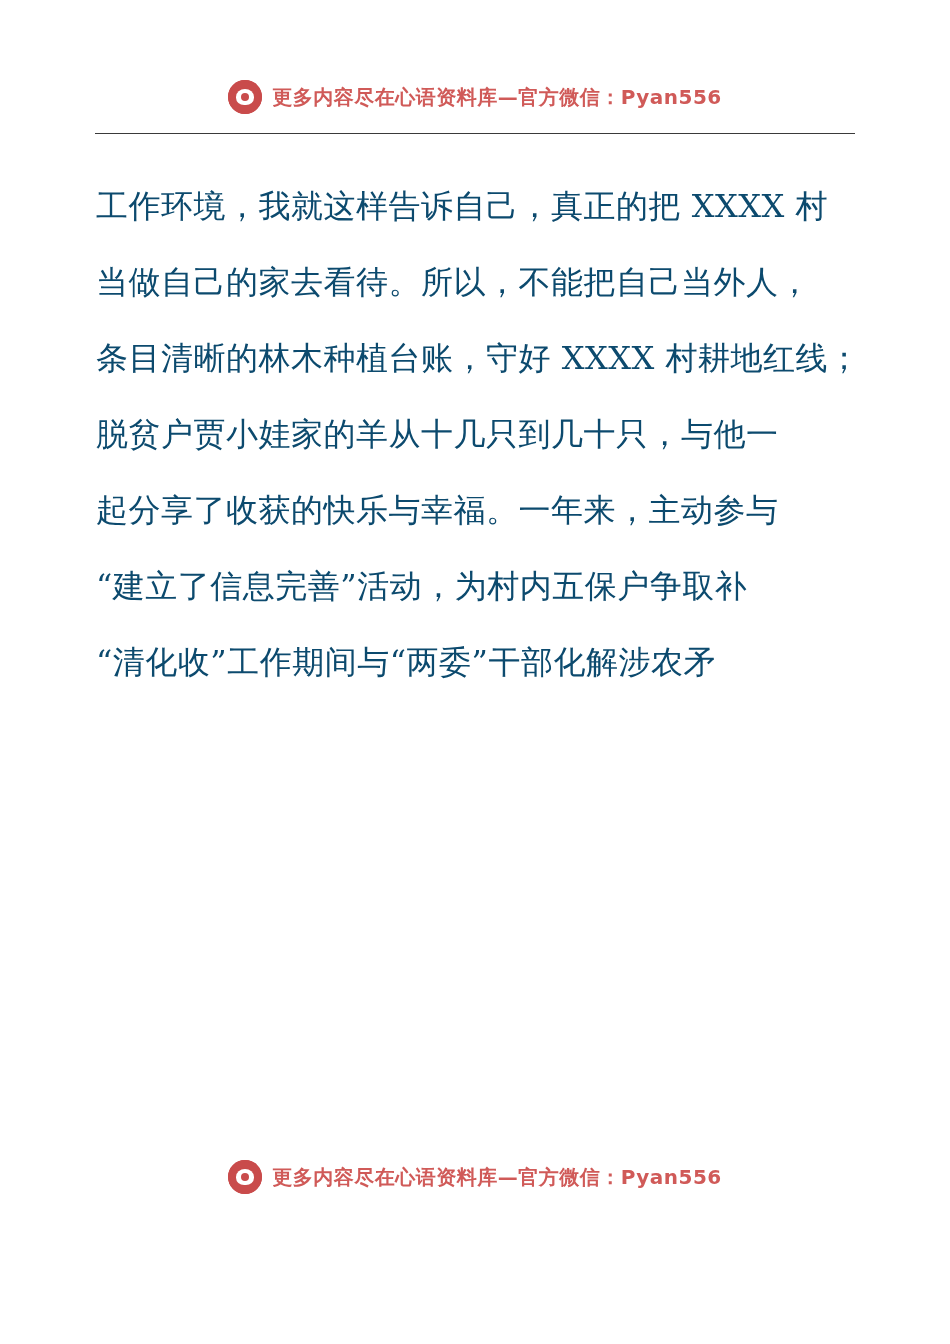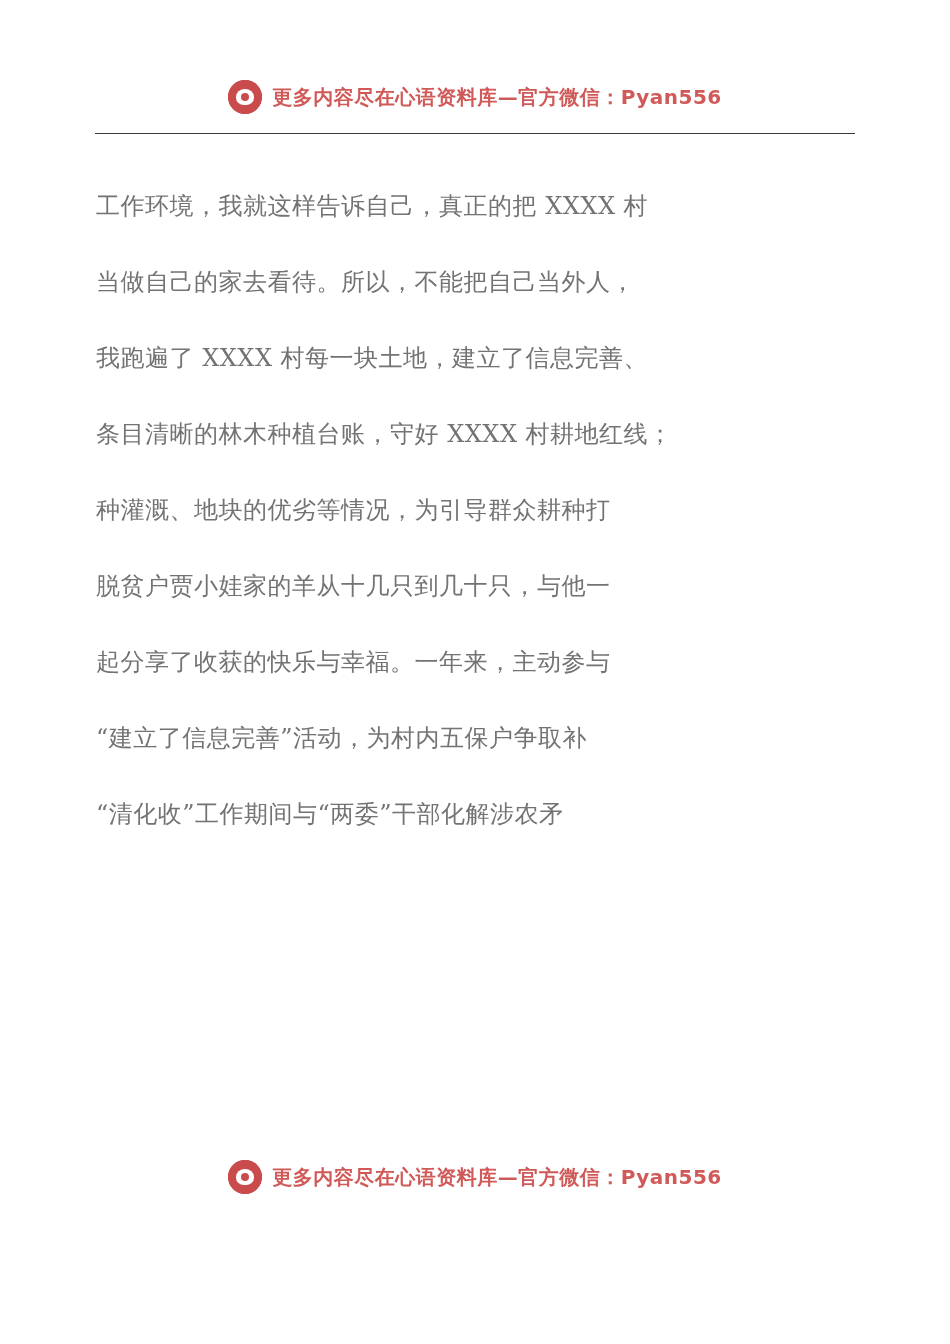--- a/index.html
+++ b/index.html
@@ -88,46 +88,44 @@
   }
 
   
   .body-text {
     position: absolute;
     left: 96px;
     top: 168px;
     width: 762px;
   }
   .line {
-    font-size: 24px;
+    font-size: 32px;
     line-height: 76px;
-    color: #737373;
+    color: #0c4a6e;
     white-space: nowrap;
     letter-spacing: 0.5px;
     font-family: "DejaVu Serif", "Liberation Serif", serif;
   }
 </style>
 </head>
 <body>
 
 <div class="page">
 
   <div class="wm wm-top">
     <div class="wm-logo"></div>
     <div class="wm-text"><span>更多内容尽在心语资料库—官方微信：</span><span class="wm-wechat">Pyan556</span></div>
   </div>
 
   <div class="header-rule"></div>
 
   <div class="body-text">
     <div class="line">工作环境，我就这样告诉自己，真正的把 XXXX 村</div>
     <div class="line">当做自己的家去看待。所以，不能把自己当外人，</div>
-    <div class="line">我跑遍了 XXXX 村每一块土地，建立了信息完善、</div>
     <div class="line">条目清晰的林木种植台账，守好 XXXX 村耕地红线；</div>
-    <div class="line">种灌溉、地块的优劣等情况，为引导群众耕种打</div>
     <div class="line">脱贫户贾小娃家的羊从十几只到几十只，与他一</div>
     <div class="line">起分享了收获的快乐与幸福。一年来，主动参与</div>
     <div class="line">“建立了信息完善”活动，为村内五保户争取补</div>
     <div class="line">“清化收”工作期间与“两委”干部化解涉农矛</div>
   </div>
 
   <div class="wm wm-bottom">
     <div class="wm-logo"></div>
     <div class="wm-text"><span>更多内容尽在心语资料库—官方微信：</span><span class="wm-wechat">Pyan556</span></div>
   </div>

